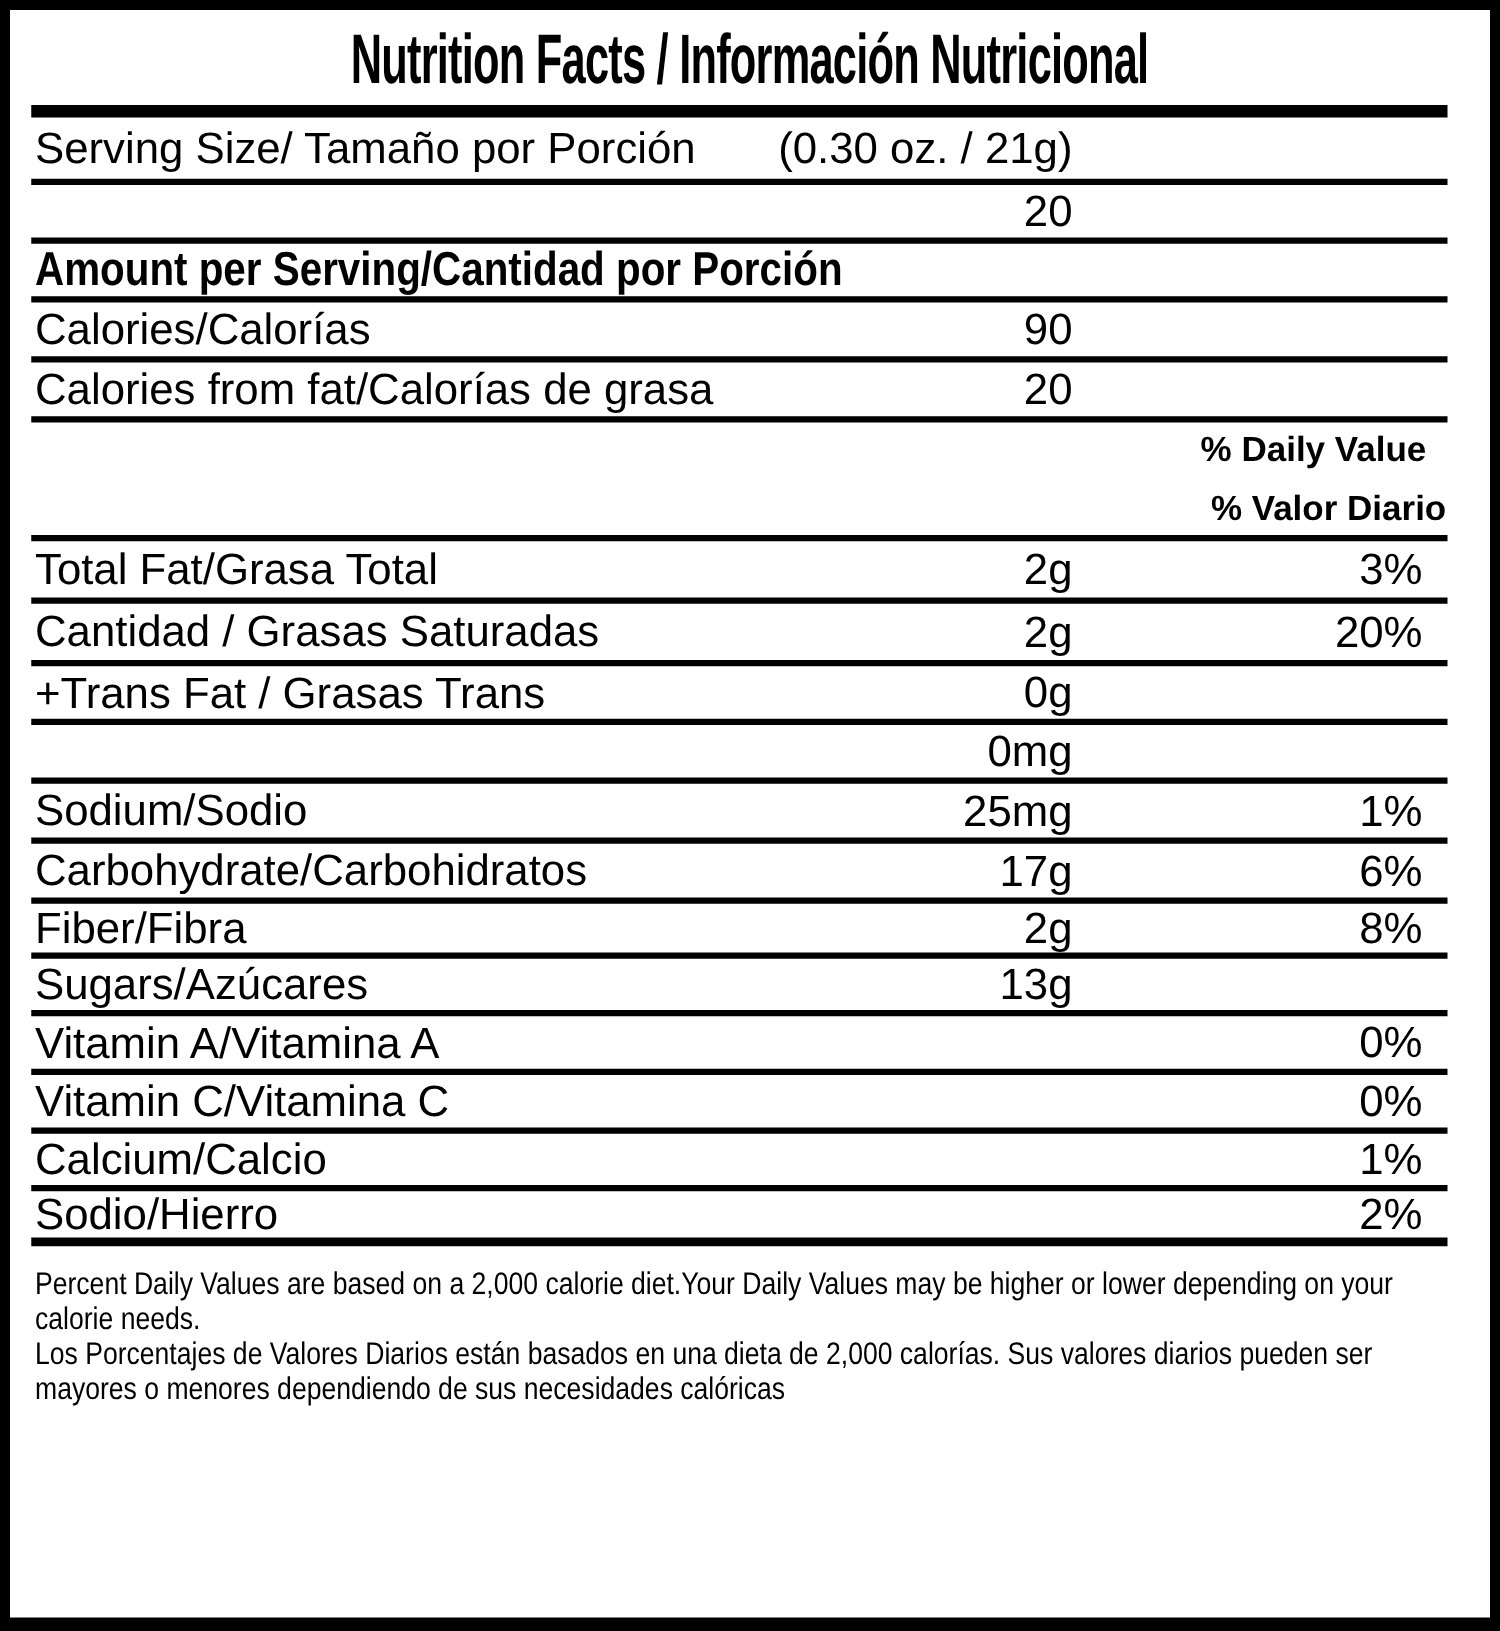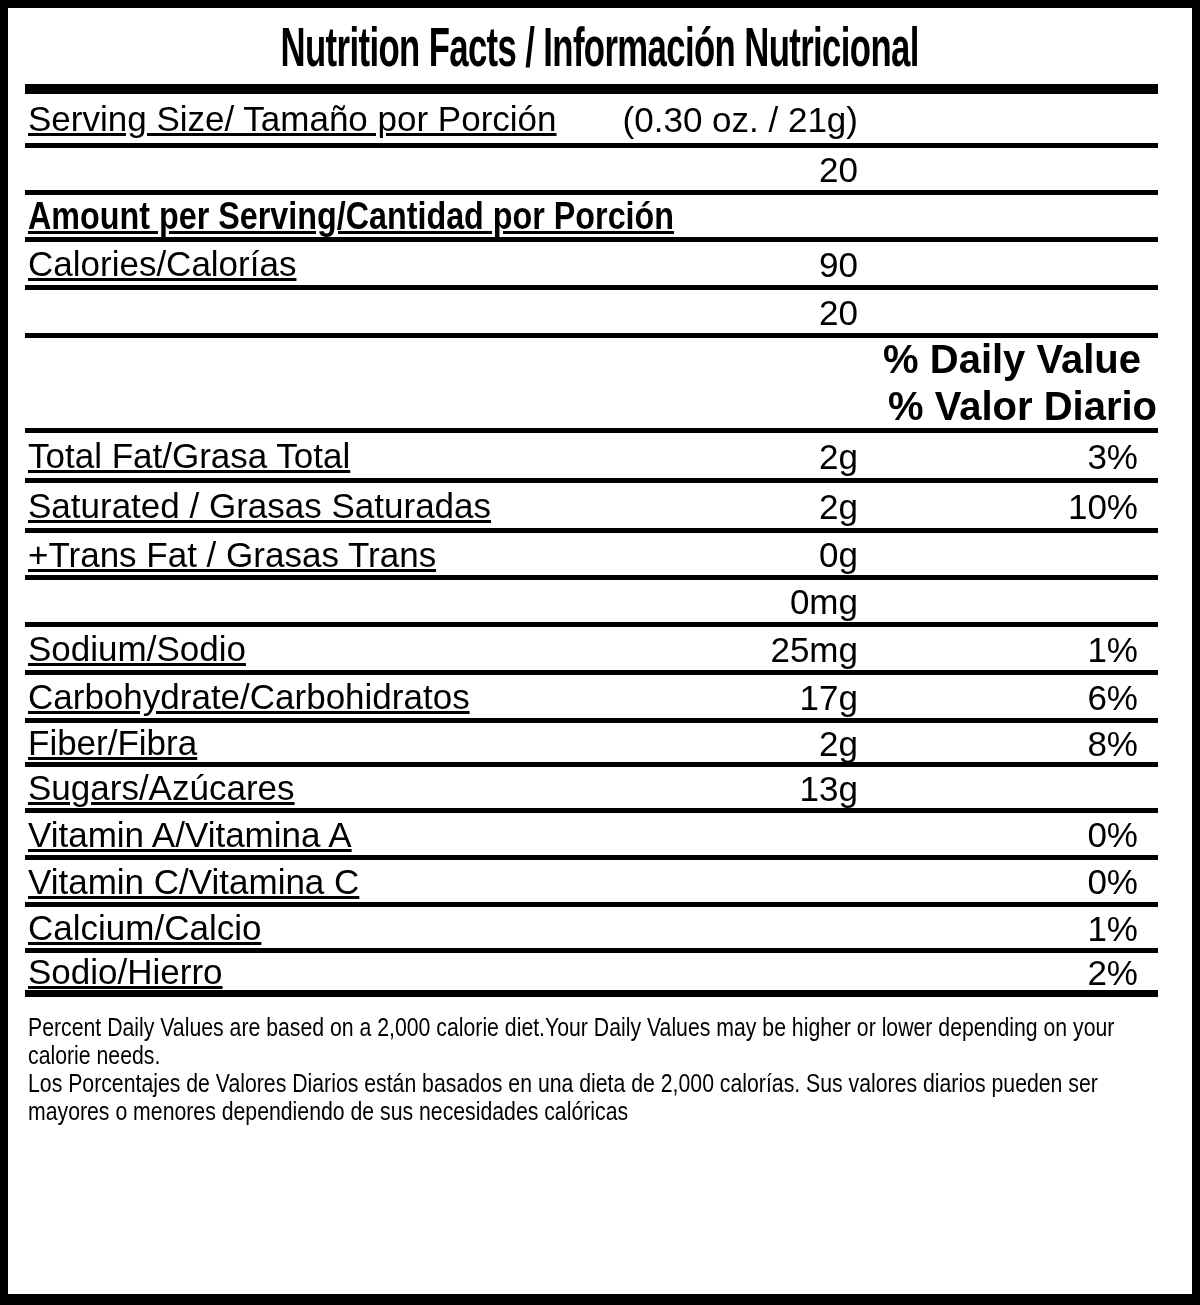--- a/index.html
+++ b/index.html
@@ -44,21 +44,20 @@
     margin: 0 34px 0 17px;
   }
 
   .row {
     position: relative;
     display: flex;
     align-items: center;
     border-bottom: 5px solid #000000;
     font-size: 35px;
     line-height: 1;
-    text-decoration: underline;
   }
   .row .lbl {
     margin-left: 3px;
     white-space: nowrap;
   }
   .row .amt {
     position: absolute;
     left: 0;
     top: 50%;
     transform: translateY(-50%);
@@ -87,21 +86,21 @@
     border-bottom-width: 7px;
   }
 
   .dv-block {
     height: 95px;
     border-bottom: 5px solid #000000;
     display: flex;
     flex-direction: column;
     justify-content: center;
     font-weight: bold;
-    font-size: 40px;
+    font-size: 28px;
   }
   .dv-block .dv-line {
     line-height: 47px;
     text-align: right;
     white-space: nowrap;
   }
   .dv-line.en { padding-right: 17px; }
   .dv-line.es { padding-right: 1px; }
 
   .footnote {
@@ -140,38 +139,39 @@
     <div class="row section-bold" style="height:47px">
       <span class="lbl">Amount per Serving/Cantidad por Porción</span>
     </div>
 
     <div class="row" style="height:48px">
       <span class="lbl">Calories/Calorías</span>
       <span class="amt">90</span>
     </div>
 
     <div class="row" style="height:48px">
+      <span class="lbl">Calories from fat/Calorías de grasa</span>
       <span class="amt">20</span>
     </div>
 
     <div class="dv-block">
       <div class="dv-line en">% Daily Value</div>
       <div class="dv-line es">% Valor Diario</div>
     </div>
 
     <div class="row" style="height:50px">
       <span class="lbl">Total Fat/Grasa Total</span>
       <span class="amt">2g</span>
       <span class="pct">3%</span>
     </div>
 
     <div class="row" style="height:50px">
-      <span class="lbl">Saturated / Grasas Saturadas</span>
+      <span class="lbl">Cantidad / Grasas Saturadas</span>
       <span class="amt">2g</span>
-      <span class="pct">10%</span>
+      <span class="pct">20%</span>
     </div>
 
     <div class="row" style="height:47px">
       <span class="lbl">+Trans Fat / Grasas Trans</span>
       <span class="amt">0g</span>
       <span class="pct"></span>
     </div>
 
     <div class="row" style="height:47px">
       <span class="amt">0mg</span>

